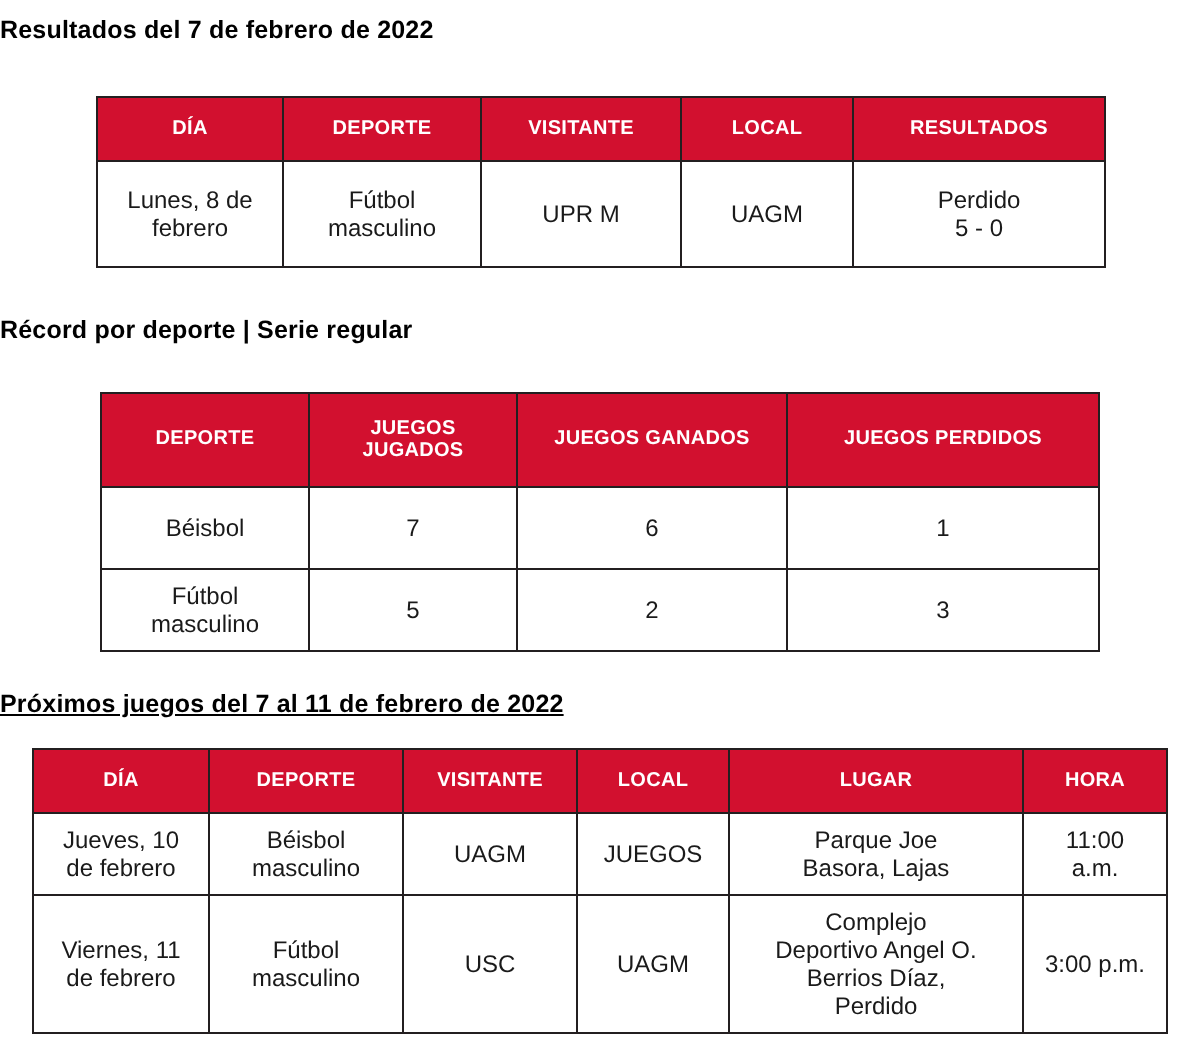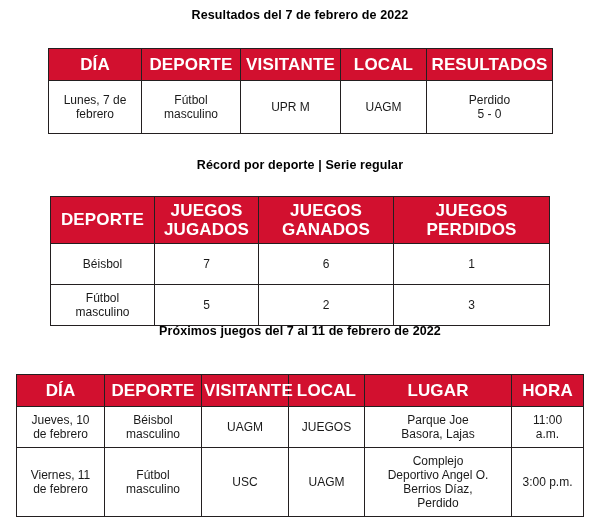--- a/index.html
+++ b/index.html
@@ -14,21 +14,20 @@
     color: #1a1a1a;
     overflow: hidden;
   }
   .page {
     position: relative;
     width: 600px;
     height: 521px;
     background: #ffffff;
   }
   .section-title {
-    text-align: center;
     font-weight: bold;
     font-size: 12.5px;
     color: #000000;
     letter-spacing: 0.1px;
     line-height: 1.2;
   }
   table.sched {
     border-collapse: collapse;
     table-layout: fixed;
     background: #ffffff;
@@ -37,21 +36,21 @@
   table.sched td {
     border: 1px solid #231f20;
     text-align: center;
     vertical-align: middle;
     padding: 2px 2px;
   }
   table.sched thead th {
     background: #d2102f;
     color: #ffffff;
     font-weight: bold;
-    font-size: 17px;
+    font-size: 10px;
     line-height: 1.12;
     letter-spacing: 0.15px;
     border-color: #231f20;
   }
   table.sched tbody td {
     background: #ffffff;
     color: #1a1a1a;
     font-weight: normal;
     font-size: 12px;
     line-height: 1.18;
@@ -86,21 +85,21 @@
   table.t3 col.c2 { width: 87px; }
   table.t3 col.c3 { width: 76px; }
   table.t3 col.c4 { width: 147px; }
   table.t3 col.c5 { width: 72px; }
   table.t3 thead th { height: 27px; }
   table.t3 tbody tr.r0 td { height: 36px; }
   table.t3 tbody tr.r1 td { height: 64px; }
 
   .title1 { position: absolute; left: 0; top: 8px; width: 600px; }
   .title2 { position: absolute; left: 0; top: 158px; width: 600px; }
-  .title3 { position: absolute; left: 0; top: 324px; width: 600px; }
+  .title3 { position: absolute; left: 0; top: 345px; width: 600px; text-decoration: underline; }
 
   .twoline span { display: block; }
 </style>
 </head>
 <body>
 
 <div class="page">
 
   <div class="section-title title1">Resultados del 7 de febrero de 2022</div>
 
@@ -118,21 +117,21 @@
           <th>DÍA</th>
           <th>DEPORTE</th>
           <th>VISITANTE</th>
           <th>LOCAL</th>
           <th>RESULTADOS</th>
         </tr>
       </thead>
       <tbody>
         <tr>
           <td class="twoline">
-            <span>Lunes, 7 de</span>
+            <span>Lunes, 8 de</span>
             <span>febrero</span>
           </td>
           <td class="twoline">
             <span>Fútbol</span>
             <span>masculino</span>
           </td>
           <td>UPR M</td>
           <td>UAGM</td>
           <td class="twoline">
             <span>Perdido</span>

